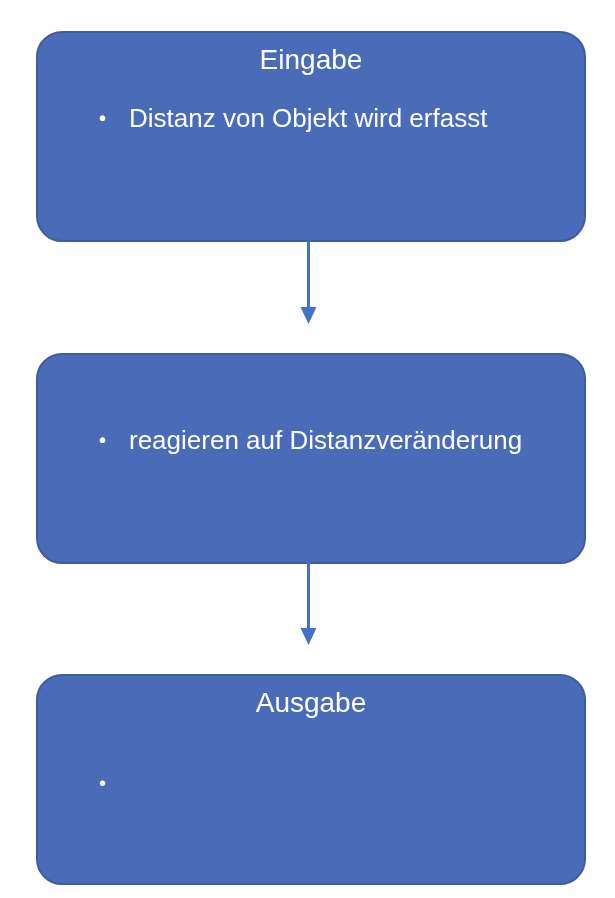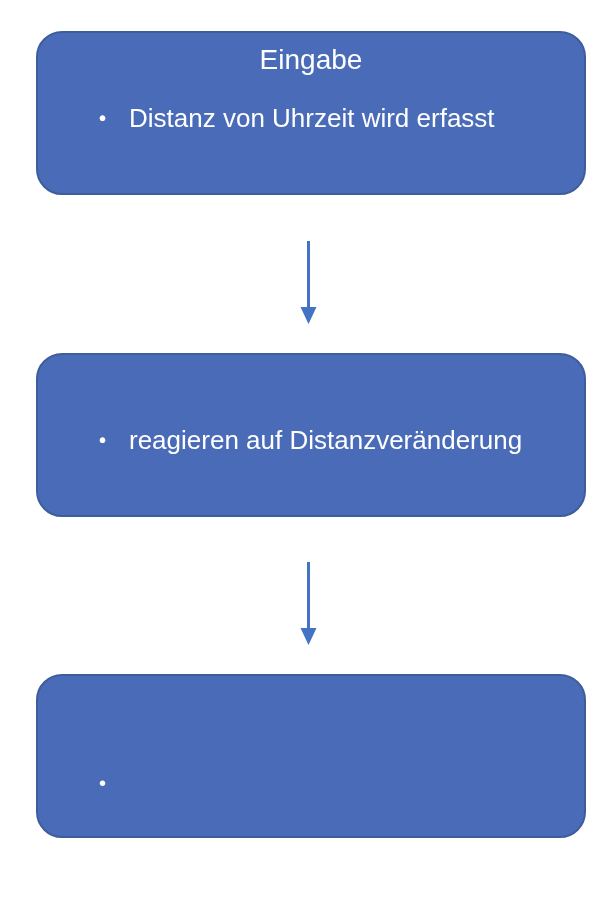--- a/index.html
+++ b/index.html
@@ -18,21 +18,21 @@
     width: 615px;
     height: 898px;
     background: var(--background);
     overflow: hidden;
   }
 
   .node {
     position: absolute;
     left: 36px;
     width: 550px;
-    height: 164px;
+    height: 211px;
     background: var(--box-fill);
     border: 2px solid var(--box-border);
     border-radius: 26px;
     color: var(--text);
     text-decoration: underline;
   }
   .node-0 { top: 31px; }
   .node-1 { top: 353px; }
   .node-2 { top: 674px; }
 
@@ -88,21 +88,21 @@
 <div class="canvas">
 
   <div class="node node-0">
     <div class="node-title">Eingabe</div>
     <div class="bullets">
       <div class="bullet-row">
         <span class="bullet-marker">•</span>
       </div>
       <div class="bullet-row">
         <span class="bullet-marker">•</span>
-        <span>Distanz von Uhrzeit wird erfasst</span>
+        <span>Distanz von Objekt wird erfasst</span>
       </div>
     </div>
   </div>
 
   <svg class="flow-arrow flow-arrow-1" viewBox="0 0 21 83">
     <line class="arrow-line" x1="10.5" y1="0" x2="10.5" y2="67"></line>
     <polygon class="arrow-head" points="2.5,66 18.5,66 10.5,83"></polygon>
   </svg>
 
   <div class="node node-1">
@@ -116,20 +116,21 @@
       </div>
     </div>
   </div>
 
   <svg class="flow-arrow flow-arrow-2" viewBox="0 0 21 83">
     <line class="arrow-line" x1="10.5" y1="0" x2="10.5" y2="67"></line>
     <polygon class="arrow-head" points="2.5,66 18.5,66 10.5,83"></polygon>
   </svg>
 
   <div class="node node-2">
+    <div class="node-title">Ausgabe</div>
     <div class="bullets">
       <div class="bullet-row">
         <span class="bullet-marker">•</span>
       </div>
     </div>
   </div>
 
 </div>
 
 </body></html>

